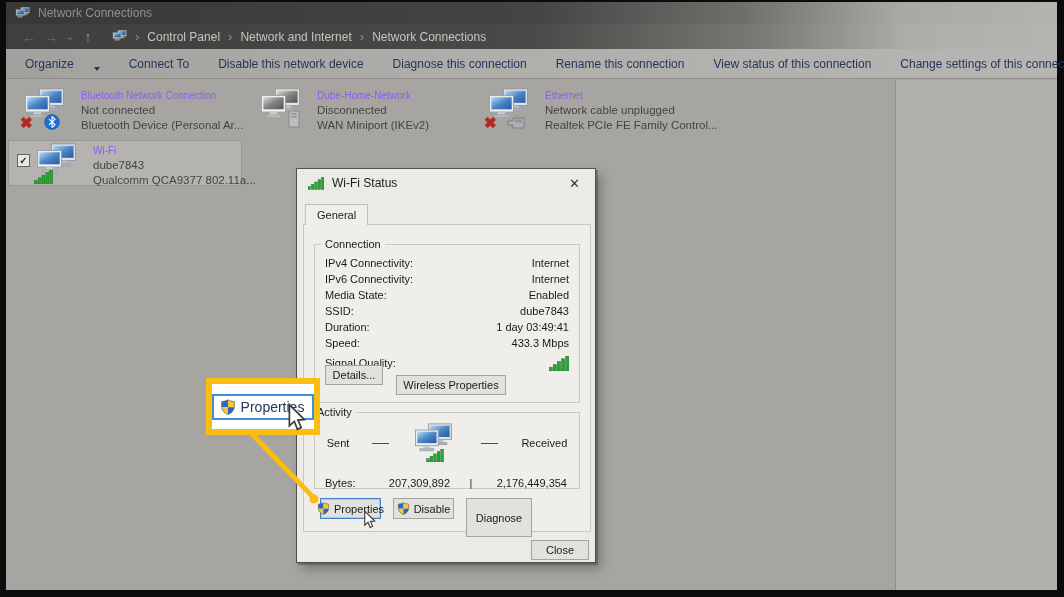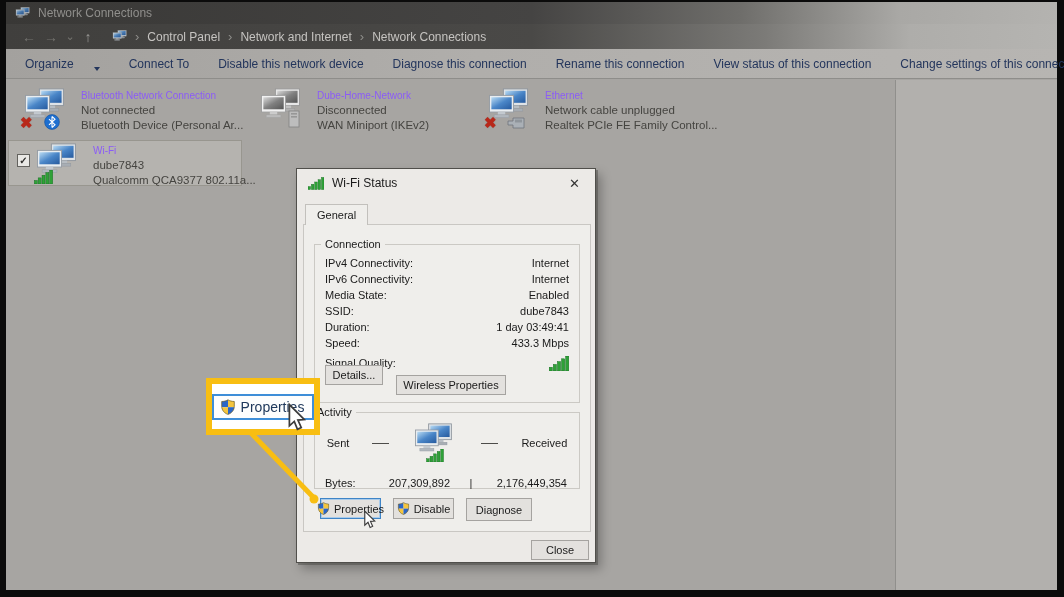--- a/index.html
+++ b/index.html
@@ -102,21 +102,21 @@
   .dash { width:17px; height:1px; background:#4d4c49; }
   .act-icon { position:relative; width:46px; height:40px; }
   .act-icon .mon { width:42px; height:35px; }
   .bytesline { position:absolute; left:10px; right:12px; top:64px; display:grid; grid-template-columns:50px 1fr 42px 1fr; align-items:center; font-size:11px; }
   .bytesline .num { text-align:right; }
   .bytesline .pipe { text-align:center; color:#2c2b29; }
 
   .action-btns { position:absolute; left:16px; top:273px; display:flex; gap:12px; }
   .btn-prop { width:61px; height:21px; border:1px solid #3f85c7; box-shadow:inset 0 0 0 1px #a9cbea; }
   .btn-disable { width:61px; height:21px; }
-  .btn-diagnose { width:66px; height:23px; }
+  .btn-diagnose { width:66px; height:39px; }
   .shield { width:13px; height:13px; flex:none; }
 
   .btn-close { position:absolute; left:234px; top:371px; width:58px; height:20px; }
 
   
   .connector-svg { position:absolute; left:0; top:0; width:1064px; height:597px; z-index:25; pointer-events:none; }
   .callout {
     position:absolute; left:206px; top:378px; width:114px; height:57px;
     background:#fff; border:6px solid #F8BE12; z-index:30;
     display:flex; align-items:center; justify-content:center;

